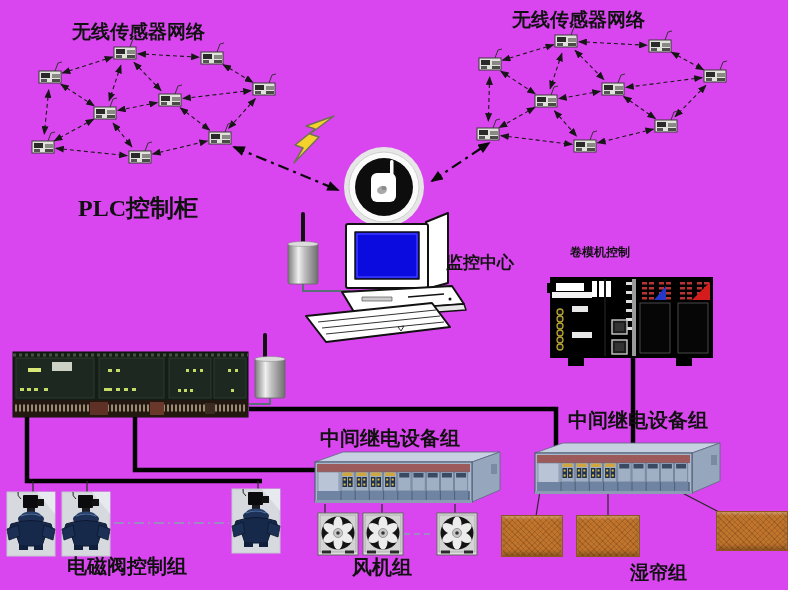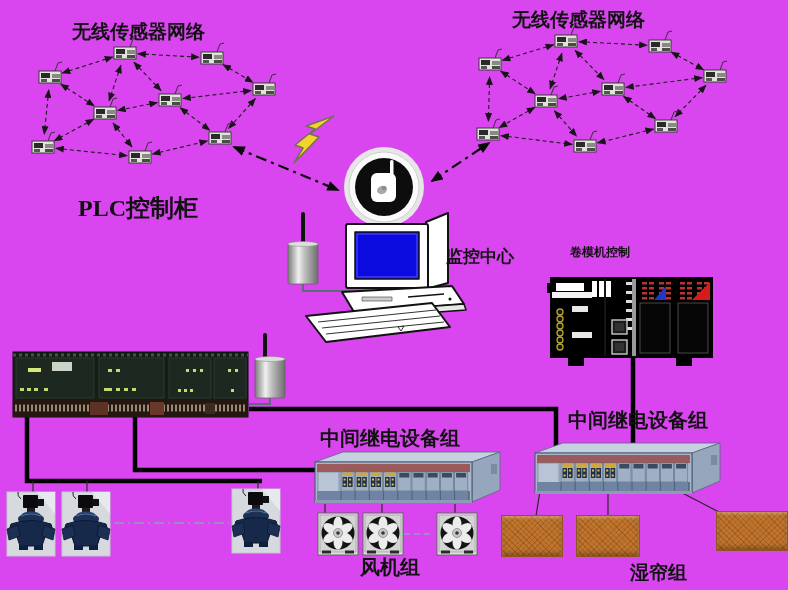--- a/index.html
+++ b/index.html
@@ -3,26 +3,26 @@
 <meta charset="utf-8">
 <style>
   html,body{margin:0;padding:0;background:#fff;}
   .canvas{position:relative;width:788px;height:590px;background:#d946ef;overflow:hidden;
           font-family:"Liberation Sans",sans-serif;}
   #overlay{position:absolute;left:0;top:0;}
   .lbl{position:absolute;color:#111;white-space:nowrap;line-height:1.1;}
   .lbl-wsn-l{left:72px;top:22px;font-size:19px;font-weight:bold;}
   .lbl-wsn-r{left:512px;top:10px;font-size:19px;font-weight:bold;}
   .lbl-plc{left:78px;top:195px;font-size:24px;font-weight:600;font-family:"Liberation Serif",serif;text-align:center;}
-  .lbl-mon{left:446px;top:248px;font-size:17px;font-weight:bold;font-family:"Liberation Serif",serif;}
+  .lbl-mon{left:446px;top:254px;font-size:17px;font-weight:bold;font-family:"Liberation Serif",serif;}
   .lbl-roll{left:570px;top:246px;font-size:12px;font-weight:bold;}
   .lbl-relay1{left:320px;top:427px;font-size:20px;font-weight:bold;}
   .lbl-relay2{left:568px;top:409px;font-size:20px;font-weight:bold;}
   .lbl-valve{left:67px;top:555px;font-size:20px;font-weight:bold;}
-  .lbl-fan{left:360px;top:556px;font-size:20px;font-weight:bold;}
+  .lbl-fan{left:352px;top:556px;font-size:20px;font-weight:bold;}
   .lbl-curtain{left:607px;top:563px;font-size:19px;font-weight:bold;margin-left:23px;}
   .curtain{position:absolute;background:#c1752c;border:1px solid #8f5620;
     background-image:repeating-linear-gradient(45deg,rgba(0,0,0,.14) 0 1px,transparent 1px 4px),
                      repeating-linear-gradient(-45deg,rgba(60,20,0,.14) 0 1px,transparent 1px 4px);
     box-shadow:inset 0 2px 3px rgba(255,255,255,.28), inset 0 -3px 4px rgba(0,0,0,.28);}
   .curtain1{left:501px;top:515px;width:60px;height:40px;}
   .curtain2{left:576px;top:515px;width:62px;height:40px;}
   .curtain3{left:716px;top:511px;width:70px;height:38px;}
   .mesh-edge{stroke:#1a1a1a;stroke-width:1.1;stroke-dasharray:4 3;fill:none;}
   .uplink{stroke:#0a0a0a;stroke-width:2.2;stroke-dasharray:11 5 3 5;fill:none;}
@@ -414,16 +414,17 @@
 <div class="curtain curtain2"></div>
 <div class="curtain curtain3"></div>
 
 <div class="lbl lbl-wsn-l">无线传感器网络</div>
 <div class="lbl lbl-wsn-r">无线传感器网络</div>
 <div class="lbl lbl-plc">PLC控制柜</div>
 <div class="lbl lbl-mon">监控中心</div>
 <div class="lbl lbl-roll">卷模机控制</div>
 <div class="lbl lbl-relay1">中间继电设备组</div>
 <div class="lbl lbl-relay2">中间继电设备组</div>
+<div class="lbl lbl-valve">电磁阀控制组</div>
 <div class="lbl lbl-fan">风机组</div>
 <div class="lbl lbl-curtain">湿帘组</div>
 
 </div>
 
 </body></html>

